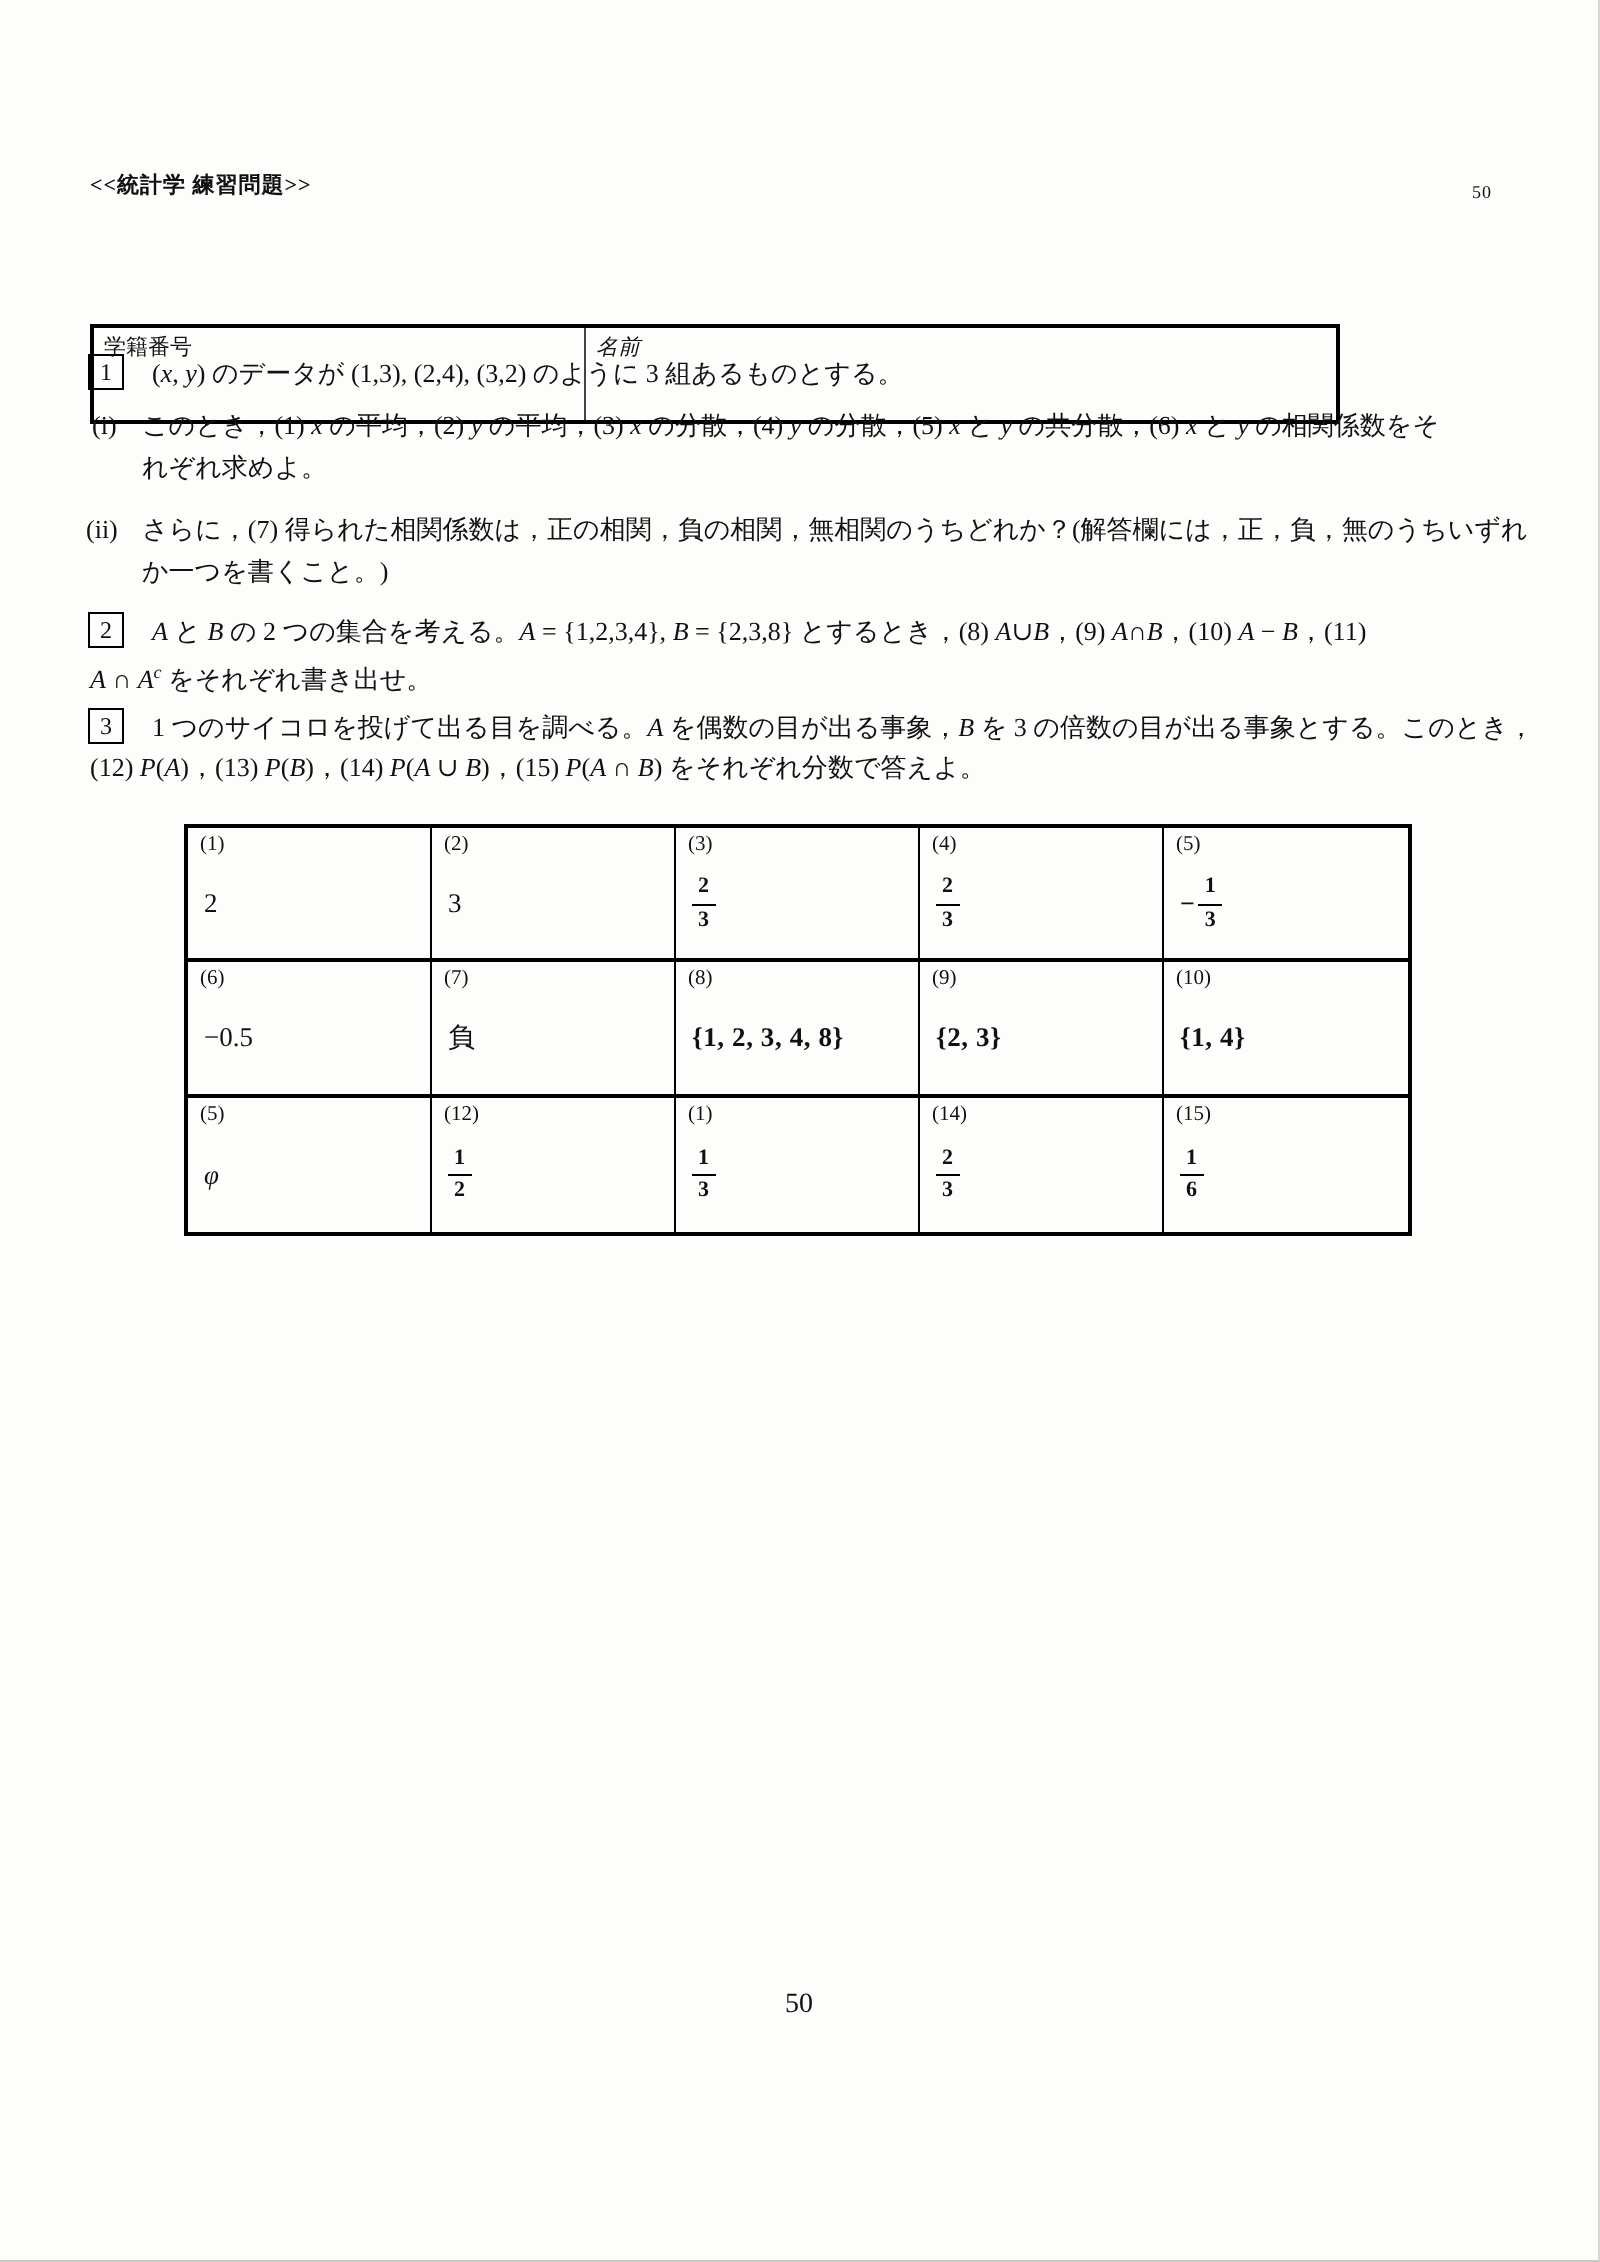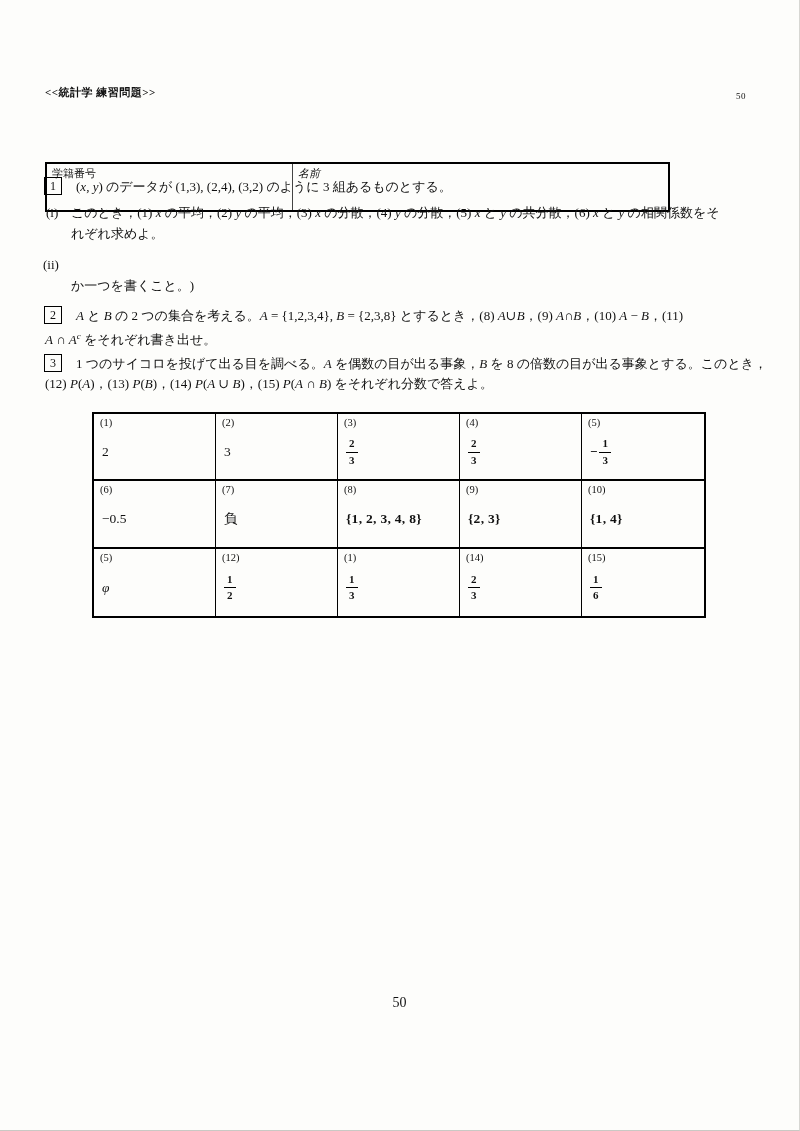--- a/index.html
+++ b/index.html
@@ -70,28 +70,29 @@
   </div>
 
   <span class="qbox" style="left:44px;top:177px;">1</span>
   <div class="tline" style="left:76px;top:179px;text-align:center;"><span>(</span><span class="seg-it">x</span><span>, </span><span class="seg-it">y</span><span>) のデータが (1,3), (2,4), (3,2) のように 3 組あるものとする。</span></div>
 
   <div class="tline marker" style="left:46px;top:205px;">(i)</div>
   <div class="tline" style="left:71px;top:205px;"><span>このとき，(1) </span><span class="seg-it">x</span><span> の平均，(2) </span><span class="seg-it">y</span><span> の平均，(3) </span><span class="seg-it">x</span><span> の分散，(4) </span><span class="seg-it">y</span><span> の分散，(5) </span><span class="seg-it">x</span><span> と </span><span class="seg-it">y</span><span> の共分散，(6) </span><span class="seg-it">x</span><span> と </span><span class="seg-it">y</span><span> の相関係数をそ</span></div>
   <div class="tline" style="left:71px;top:226px;"><span>れぞれ求めよ。</span></div>
 
   <div class="tline marker" style="left:43px;top:257px;">(ii)</div>
+  <div class="tline" style="left:71px;top:257px;"><span>さらに，(7) 得られた相関係数は，正の相関，負の相関，無相関のうちどれか？(解答欄には，正，負，無のうちいずれ</span></div>
   <div class="tline" style="left:71px;top:278px;"><span>か一つを書くこと。)</span></div>
 
   <span class="qbox" style="left:44px;top:306px;">2</span>
   <div class="tline" style="left:76px;top:308px;"><span class="seg-it">A</span><span> と </span><span class="seg-it">B</span><span> の 2 つの集合を考える。</span><span class="seg-it">A</span><span> = {1,2,3,4}, </span><span class="seg-it">B</span><span> = {2,3,8} とするとき，(8) </span><span class="seg-it">A</span><span>∪</span><span class="seg-it">B</span><span>，(9) </span><span class="seg-it">A</span><span>∩</span><span class="seg-it">B</span><span>，(10) </span><span class="seg-it">A</span><span> − </span><span class="seg-it">B</span><span>，(11)</span></div>
   <div class="tline" style="left:45px;top:328px;"><span class="seg-it">A</span><span> ∩ </span><span class="seg-it">A</span><span class="seg-sup">c</span><span> をそれぞれ書き出せ。</span></div>
 
   <span class="qbox" style="left:44px;top:354px;">3</span>
-  <div class="tline" style="left:76px;top:356px;"><span>1 つのサイコロを投げて出る目を調べる。</span><span class="seg-it">A</span><span> を偶数の目が出る事象，</span><span class="seg-it">B</span><span> を 8 の倍数の目が出る事象とする。このとき，</span></div>
+  <div class="tline" style="left:76px;top:356px;"><span>1 つのサイコロを投げて出る目を調べる。</span><span class="seg-it">A</span><span> を偶数の目が出る事象，</span><span class="seg-it">B</span><span> を 3 の倍数の目が出る事象とする。このとき，</span></div>
   <div class="tline" style="left:45px;top:376px;"><span>(12) </span><span class="seg-it">P</span><span>(</span><span class="seg-it">A</span><span>)，(13) </span><span class="seg-it">P</span><span>(</span><span class="seg-it">B</span><span>)，(14) </span><span class="seg-it">P</span><span>(</span><span class="seg-it">A</span><span> ∪ </span><span class="seg-it">B</span><span>)，(15) </span><span class="seg-it">P</span><span>(</span><span class="seg-it">A</span><span> ∩ </span><span class="seg-it">B</span><span>) をそれぞれ分数で答えよ。</span></div>
 
   <div class="ans-table">
       <div class="ans-cell">
         <span class="ans-label">(1)</span>
         <span class="ans-value">
           <span>2</span>
         </span>
       </div>
       <div class="ans-cell">

